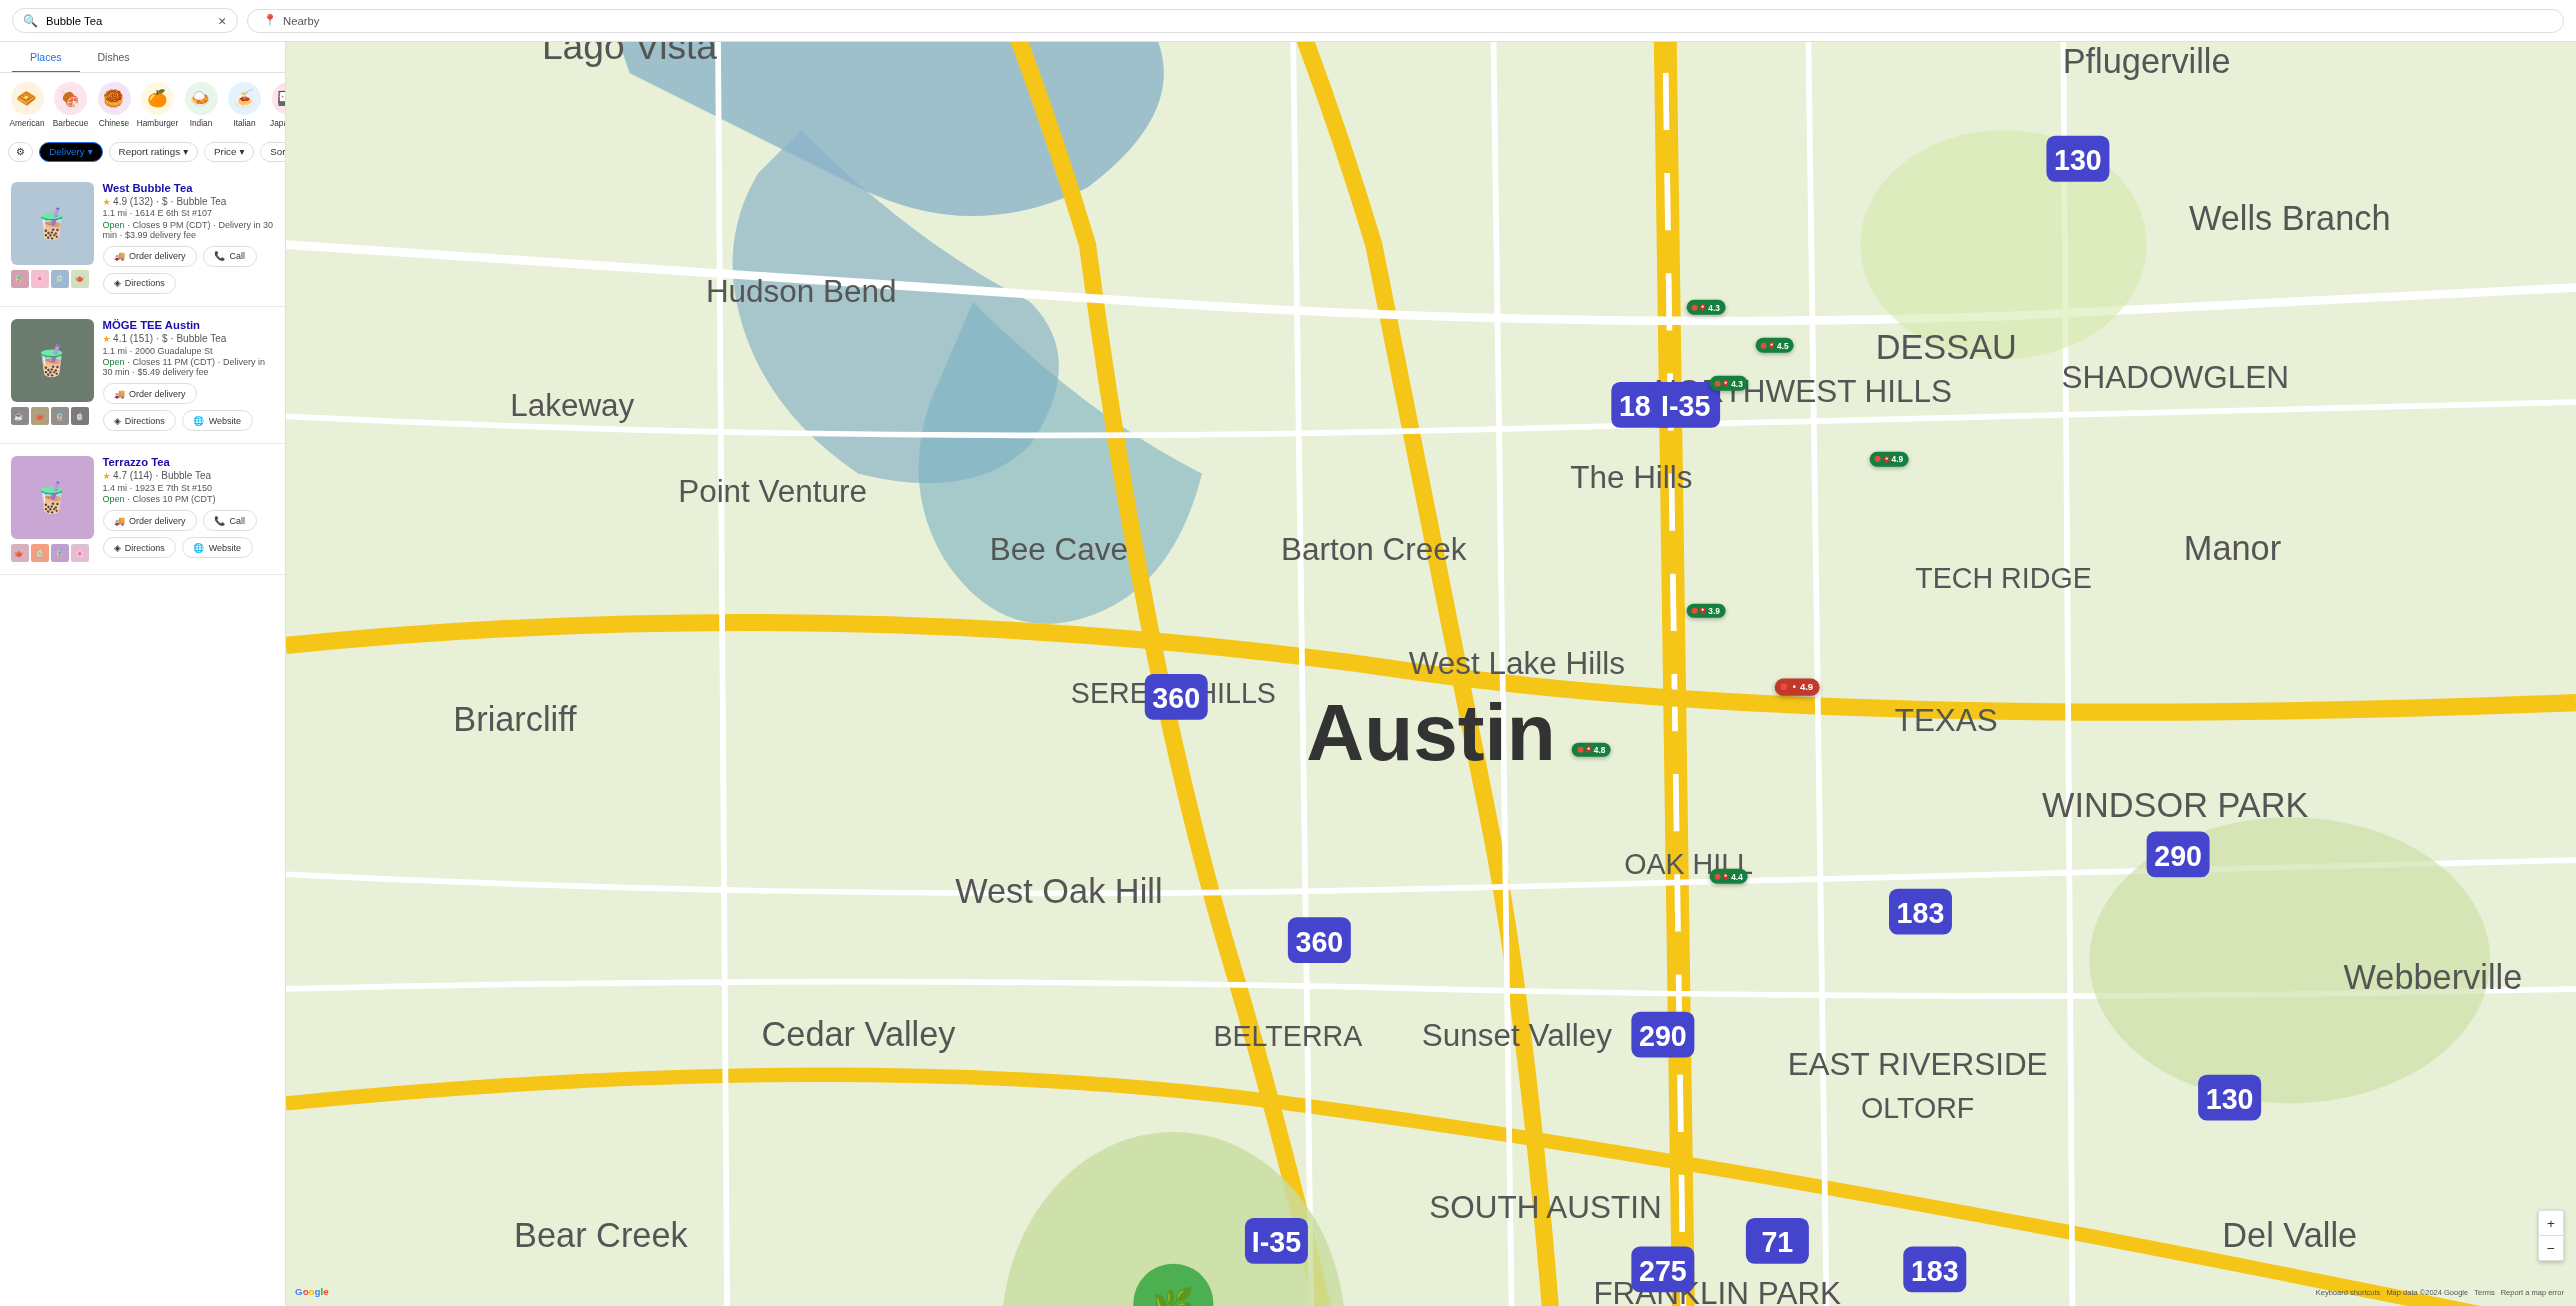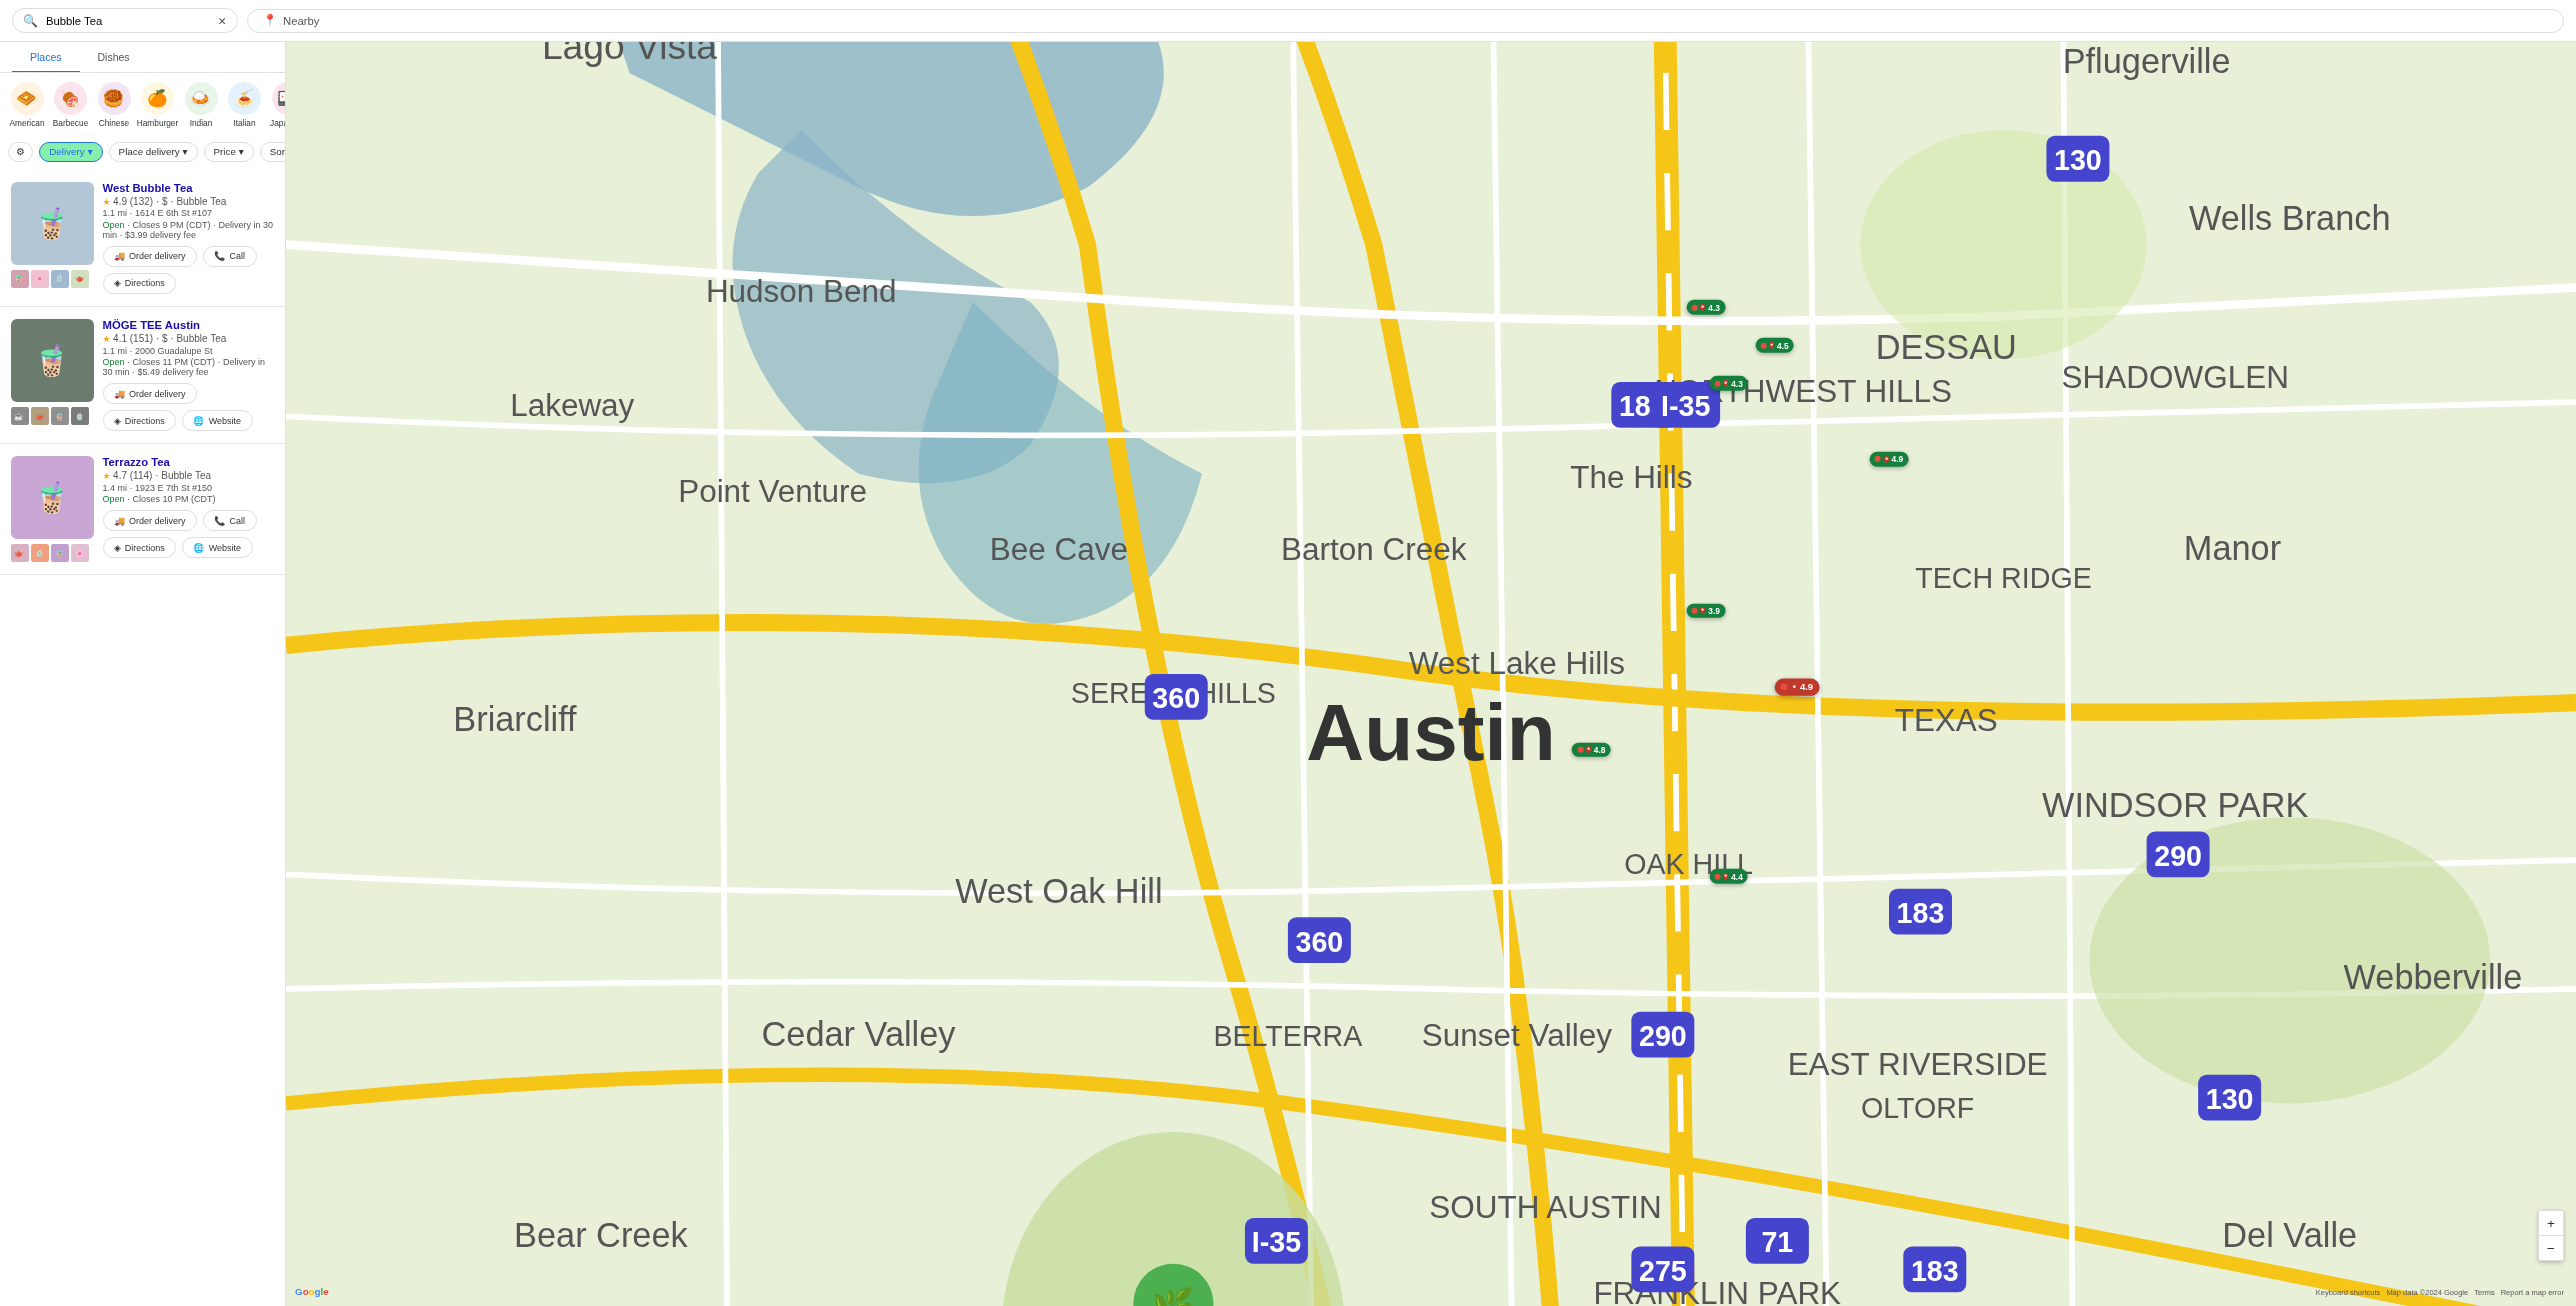--- a/index.html
+++ b/index.html
@@ -84,21 +84,21 @@
       display: flex; align-items: center; gap: 6px;
       padding: 4.5px 7.5px 7.5px;
       flex-shrink: 0; overflow-x: auto;
     }
     .filter-btn {
       display: flex; align-items: center; gap: 3px;
       border: 0.8px solid #ddd; border-radius: 15px;
       padding: 3.8px 9px; font-size: 9.8px; cursor: pointer;
       background: #fff; white-space: nowrap; color: #333;
     }
-    .filter-btn.active { background: #86efac; border-color: #1a73e8; color: #1a73e8; }
+    .filter-btn.active { background: #000000; border-color: #1a73e8; color: #1a73e8; }
 
     
     .results-list {
       flex: 1; overflow-y: auto;
     }
 
     
     .result-card {
       padding: 12px 10.5px;
       border-bottom: 0.8px solid #e8e8e8;
@@ -252,21 +252,21 @@
 
     <div class="filter-bar scrollbar-hide">
       <button class="filter-btn" style="padding:3.8px 7.5px;">
         <span>⚙</span>
       </button>
       <button class="filter-btn active">
         <span>Delivery</span>
         <span>▾</span>
       </button>
       <button class="filter-btn">
-        <span>Place delivery</span>
+        <span>Report ratings</span>
         <span>▾</span>
       </button>
       <button class="filter-btn">
         <span>Price</span>
         <span>▾</span>
       </button>
       <button class="filter-btn">
         <span>Sort by</span>
 
       </button>

